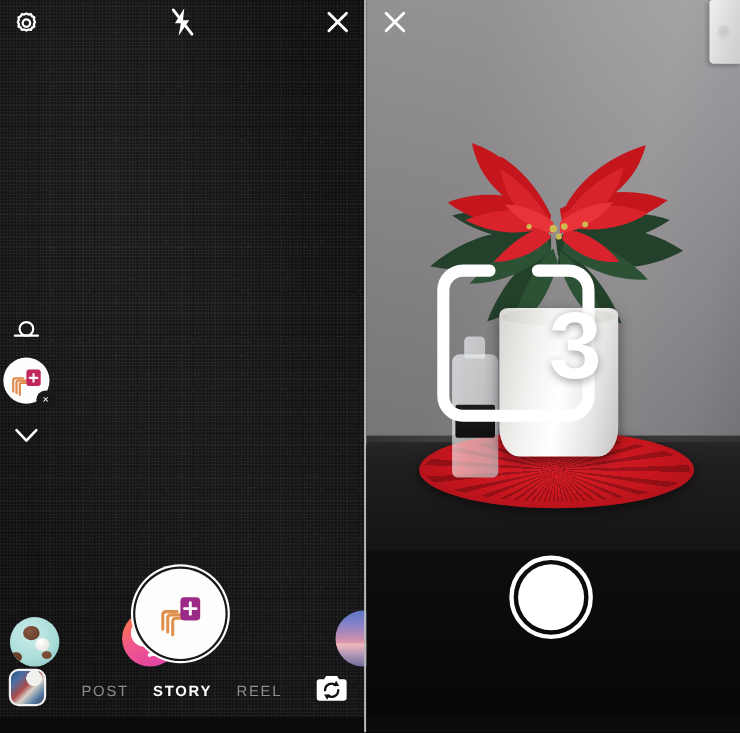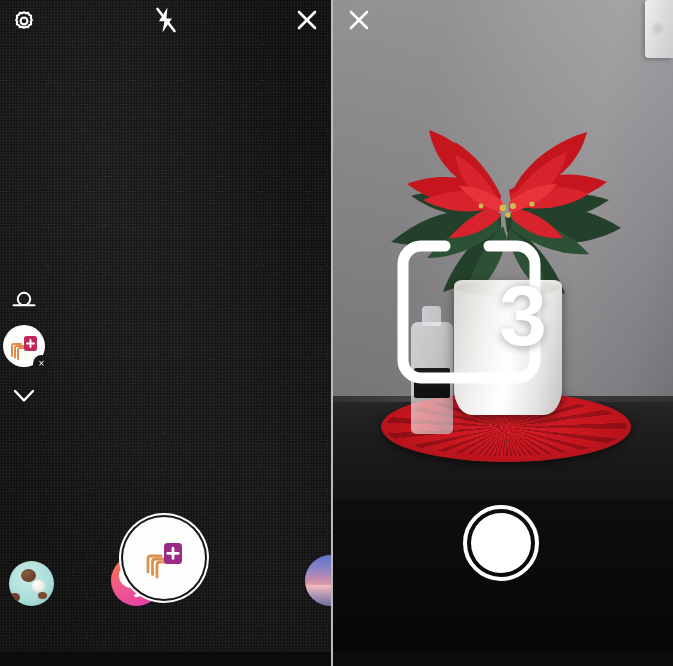--- a/index.html
+++ b/index.html
@@ -419,20 +419,40 @@
             <line x1="32" y1="11" x2="32" y2="21.5"></line>
             <line x1="26.8" y1="16.3" x2="37.2" y2="16.3"></line>
           </g>
         </svg>
       </div>
 
       <div class="eff eff3 eff-sunset"></div>
 
     </div>
 
+    <div class="mode-bar">
+      <div class="gallery-thumb"></div>
+      <div class="modes">
+        <div class="mode">POST</div>
+        <div class="mode active">STORY</div>
+        <div class="mode">REEL</div>
+
+      </div>
+      <div class="flip-btn">
+        <svg width="31" height="28" viewBox="0 0 31 28">
+          <path d="M10.5 2.5 h10 l1.8 3 h4.2 a2.6 2.6 0 0 1 2.6 2.6 v14.3 a2.6 2.6 0 0 1 -2.6 2.6 h-22 a2.6 2.6 0 0 1 -2.6 -2.6 v-14.3 a2.6 2.6 0 0 1 2.6 -2.6 h4.2 z" fill="#ffffff"></path>
+          <g fill="none" stroke="#111112" stroke-width="2.1" stroke-linecap="round">
+            <path d="M9.5 15.5 a6 6 0 0 1 9.6 -4.8"></path>
+            <path d="M21.5 15.5 a6 6 0 0 1 -9.6 4.8"></path>
+          </g>
+          <polygon points="19.6,6.8 22.4,11.6 16.8,11.6" fill="#111112"></polygon>
+          <polygon points="11.4,24.2 8.6,19.4 14.2,19.4" fill="#111112"></polygon>
+        </svg>
+      </div>
+    </div>
 
     <div class="l-bottom-strip"></div>
     <div class="divider-line"></div>
   </div>
 
   <div class="panel-right">
     <div class="scene-wall">
       <div class="outlet"></div>
     </div>
 

